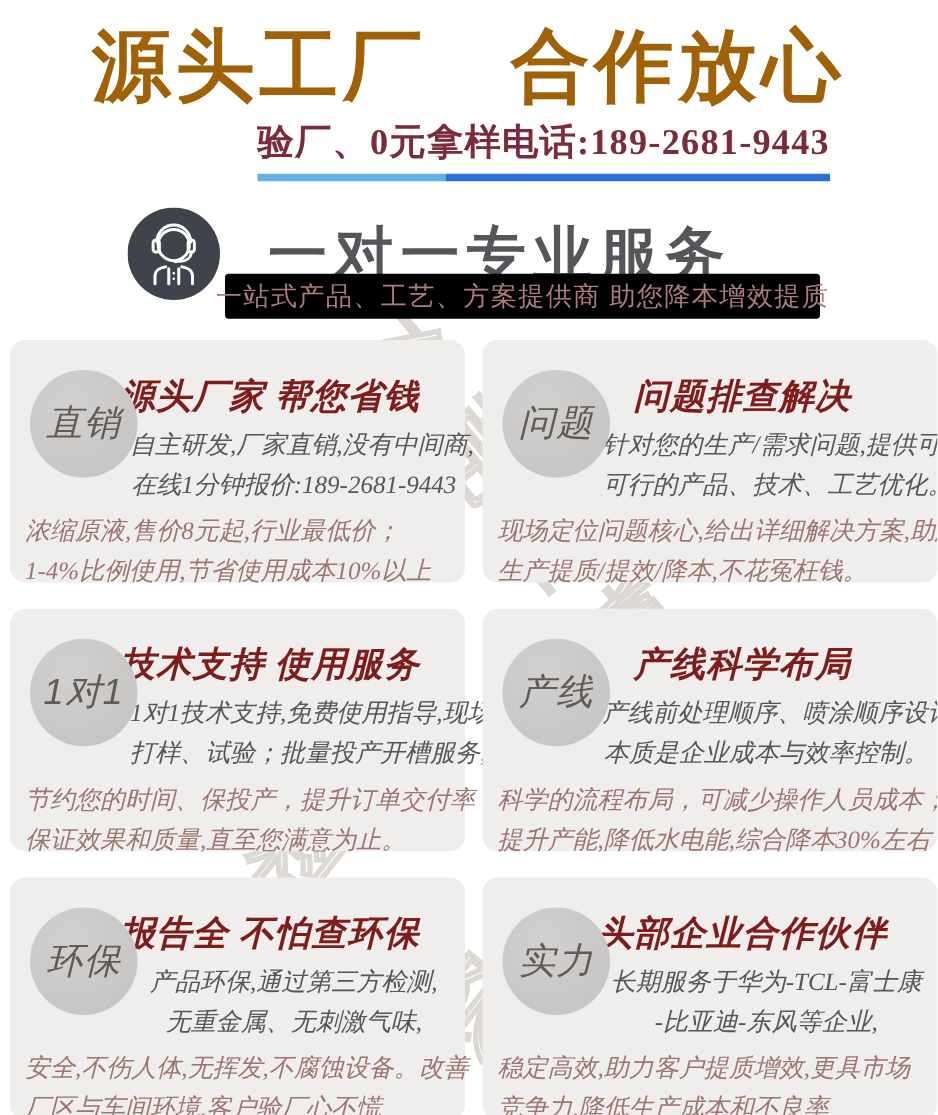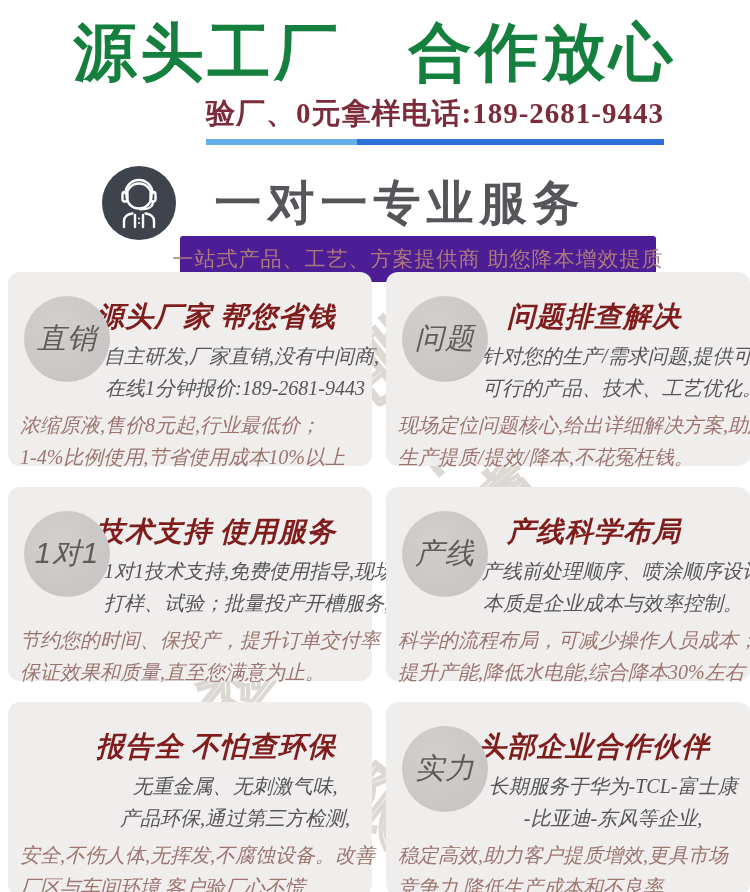--- a/index.html
+++ b/index.html
@@ -19,21 +19,21 @@
     -webkit-text-fill-color:transparent;
     transform-origin:0 0; z-index:1;
   }
   .wm-1 { left:338px; top:232px; transform:rotate(50deg); }
   .wm-2 { left:92px;  top:520px; transform:rotate(38deg); }
 
   
   .main-title {
     position:absolute; top:10px; left:0; width:100%; text-align:center;
     font-family:"Liberation Serif", serif;
-    font-size:63px; font-weight:900; letter-spacing:4px; color:#15803d; z-index:2;
+    font-size:63px; font-weight:900; letter-spacing:4px; color:#a16207; z-index:2;
   }
   .phone-block {
     position:absolute; top:94px; left:50%;
     transform:translateX(calc(-50% + 60px));
     text-align:left; z-index:2;
   }
   .phone-text {
     font-family:"Liberation Serif", serif;
     font-size:29px; font-weight:bold; color:#7c2b3a; letter-spacing:1px;
     white-space:nowrap;
@@ -44,22 +44,22 @@
   }
 
   
   .agent-icon { position:absolute; left:102px; top:166px; width:74px; height:74px; z-index:2; }
   .service-title {
     position:absolute; top:172px; left:0; width:100%; text-align:center;
     transform:translateX(25px);
     font-size:47px; font-weight:900; letter-spacing:6px; color:#55565a; z-index:2;
   }
   .service-subtitle {
-    position:absolute; top:236px; left:180px; width:476px; height:46px;
-    background:#4c1d95; border-radius:3px;
+    position:absolute; top:219px; left:180px; width:476px; height:36px;
+    background:#000000; border-radius:3px;
     display:flex; align-items:center; justify-content:center;
     font-size:21px; color:#ad7b7b; letter-spacing:1px; white-space:nowrap; z-index:2;
   }
 
   
   .cards {
     position:absolute; top:272px; left:0; width:750px; z-index:2;
     display:grid; grid-template-columns:364px 364px;
     column-gap:14px; row-gap:21px; padding:0 4px 0 8px;
     grid-auto-rows:194px;
@@ -178,24 +178,25 @@
         <div>产线前处理顺序、喷涂顺序设计,</div>
         <div>本质是企业成本与效率控制。</div>
       </div>
       <div class="card-rosy">
         <div>科学的流程布局，可减少操作人员成本；</div>
         <div>提升产能,降低水电能,综合降本30%左右</div>
       </div>
     </div>
 
     <div class="card">
+      <div class="badge">环保</div>
       <div class="card-title">报告全  不怕查环保</div>
       <div class="card-dark">
+        <div>产品环保,通过第三方检测,</div>
         <div>无重金属、无刺激气味,</div>
-        <div>产品环保,通过第三方检测,</div>
       </div>
       <div class="card-rosy">
         <div>安全,不伤人体,无挥发,不腐蚀设备。改善</div>
         <div>厂区与车间环境,客户验厂心不慌</div>
       </div>
     </div>
 
     <div class="card">
       <div class="badge">实力</div>
       <div class="card-title">头部企业合作伙伴</div>

